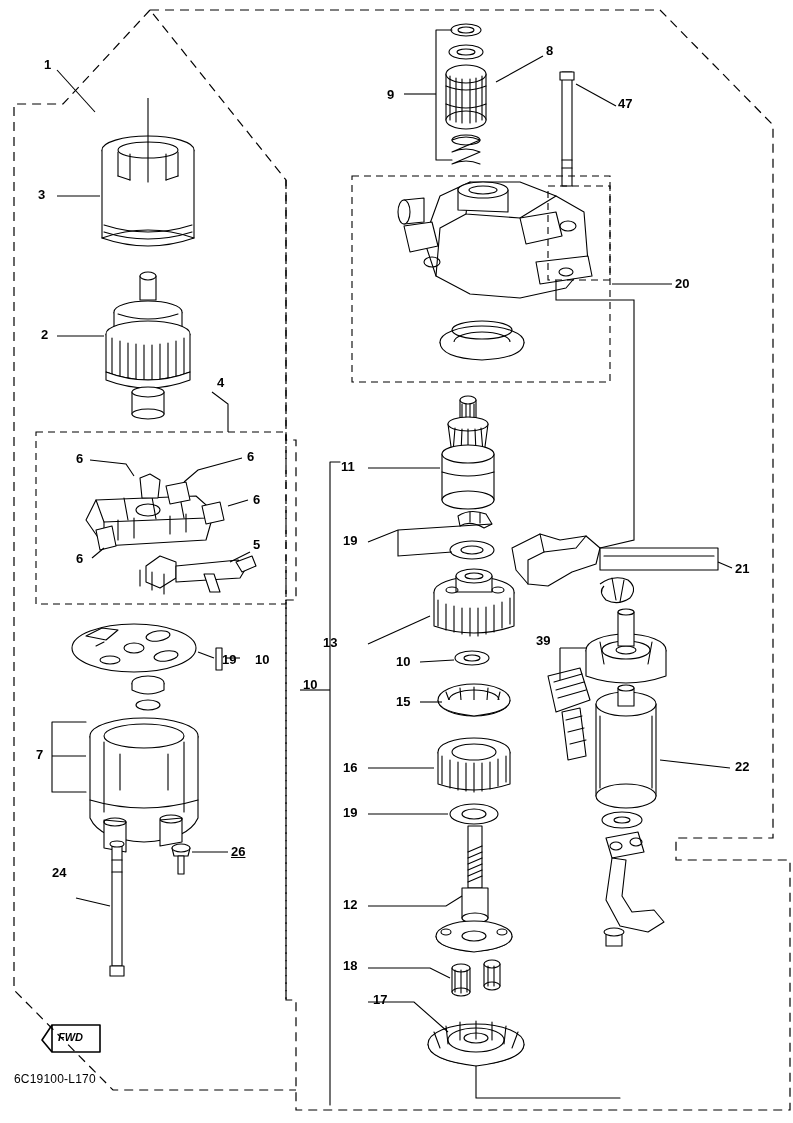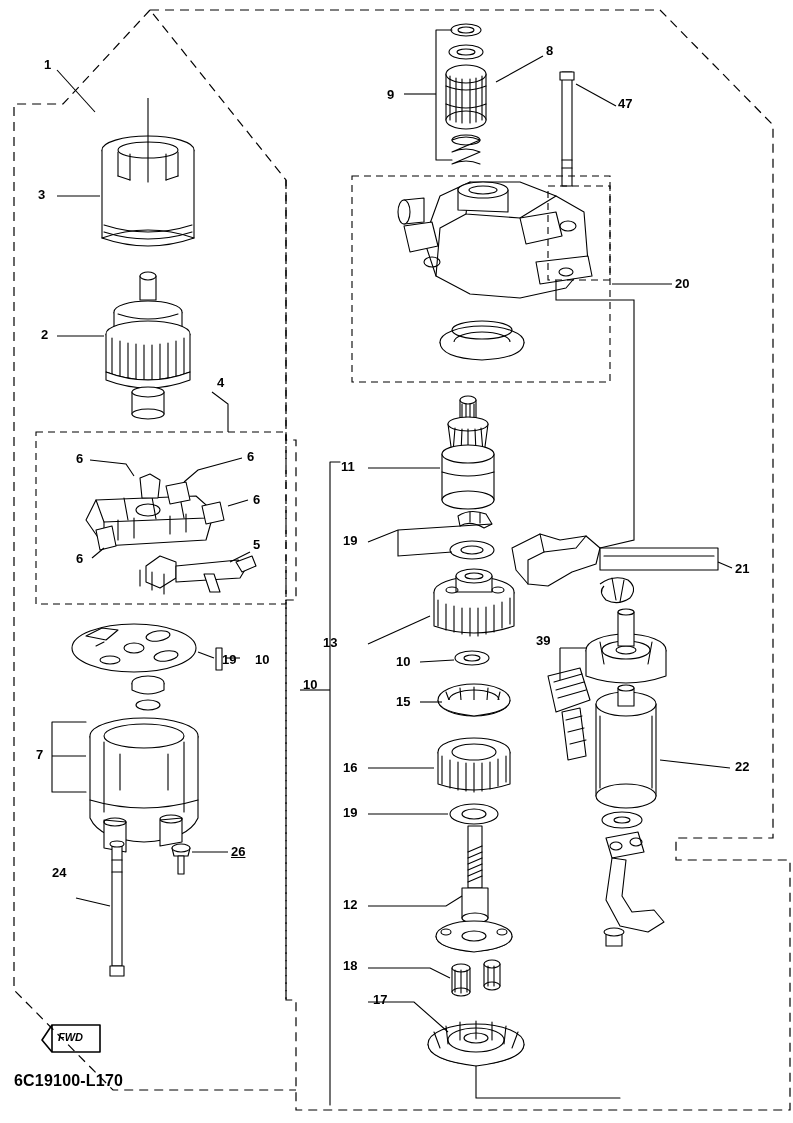--- a/index.html
+++ b/index.html
@@ -2,21 +2,21 @@
 <html><head>
 <meta charset="utf-8">
 <style>
   html,body{margin:0;padding:0;background:#ffffff;}
   body{width:793px;height:1123px;position:relative;overflow:hidden;
        font-family:"Liberation Sans",sans-serif;color:#000;}
   #sheet{position:absolute;inset:0;}
   svg#art{position:absolute;left:0;top:0;width:793px;height:1123px;}
   .lbl{position:absolute;font-size:13px;font-weight:700;color:#000;line-height:1;
        white-space:nowrap;font-family:"Liberation Sans",sans-serif;}
-  .code{position:absolute;font-size:16px;font-weight:700;letter-spacing:.2px;}
+  .code{position:absolute;font-size:12px;font-weight:400;letter-spacing:.2px;}
   .fwd{position:absolute;font-size:11px;font-weight:700;font-style:italic;}
 </style>
 </head>
 <body>
 
 <div id="sheet">
 
 <svg id="art" viewBox="0 0 793 1123">
   <defs>
     <style>

